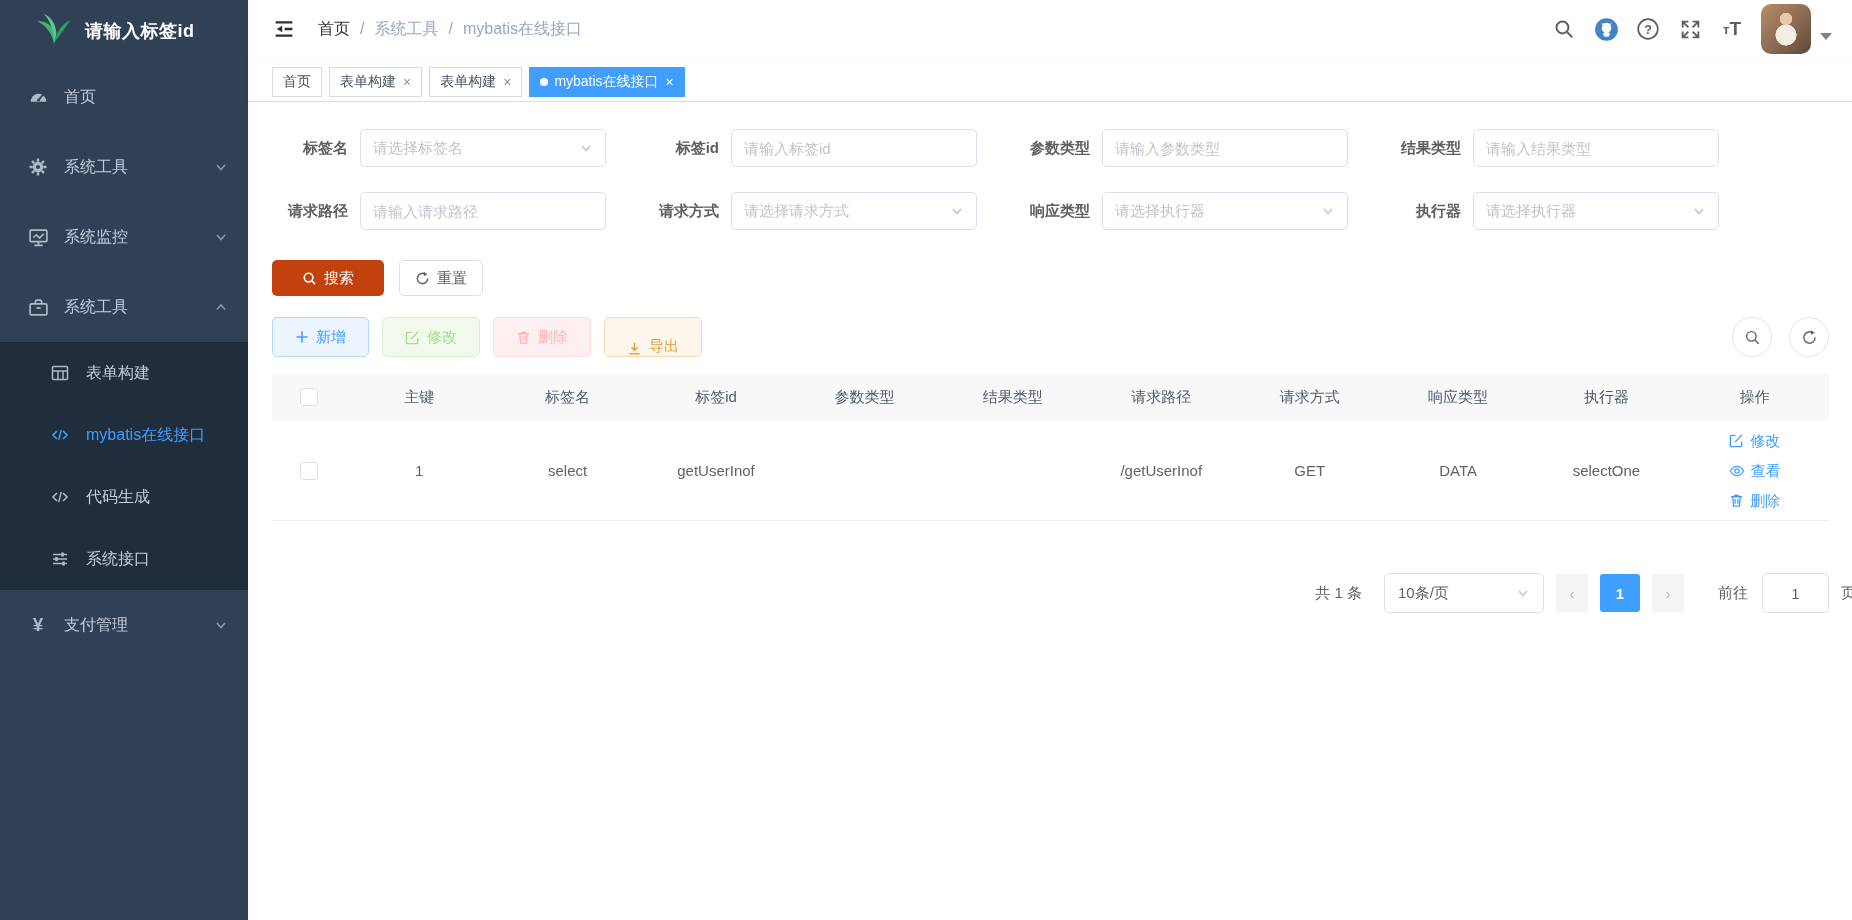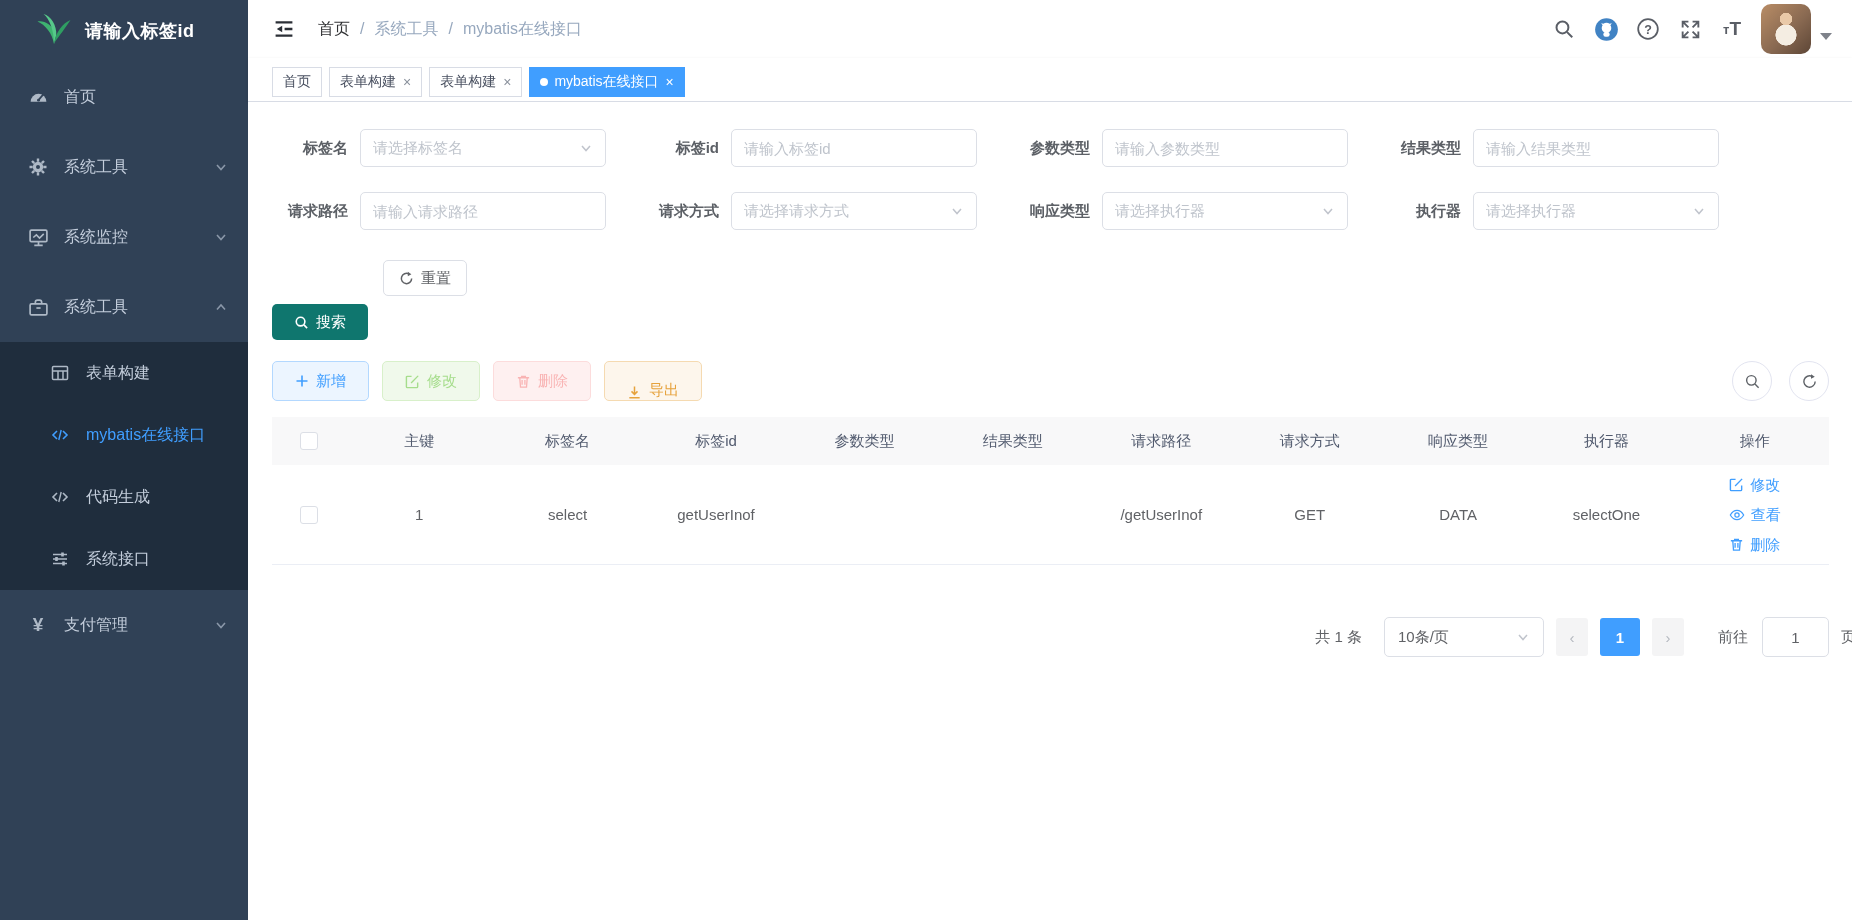--- a/index.html
+++ b/index.html
@@ -63,21 +63,21 @@
     font-family:inherit; background:transparent; }
   .field input::placeholder { color:#bfc4cc; }
   .field.select { justify-content:space-between; cursor:pointer; }
   .ph { color:#bfc4cc; font-size:15px; }
   .sel-chev { color:#c0c4cc; display:flex; }
 
   .btn-row { display:flex; margin:30px 0 21px; }
   .btn { height:36px; border-radius:5px; display:inline-flex; align-items:center; justify-content:center;
     font-size:15px; cursor:pointer; border:1px solid transparent; }
   .btn svg { margin-right:7px; }
-  .btn-search { background:#0f766e; color:#fff; width:96px;margin-top:44px; }
+  .btn-search { background:#c2410c; color:#fff; width:112px; }
   .btn-reset { background:#fff; border-color:#dcdfe6; color:#606266; width:84px; margin-left:15px; }
 
   
   .toolbar { display:flex; align-items:center; margin-bottom:16px; }
   .tb-btn { height:40px; padding:0 22px; border-radius:5px; font-size:15px; display:inline-flex;
     align-items:center; margin-right:13px; cursor:pointer; }
   .tb-btn svg { margin-right:7px; }
   .tb-add { color:#409eff; background:#ecf5ff; border:1px solid #b3d8ff; }
   .tb-edit { color:#a6dd8c; background:#f0f9eb; border:1px solid #d8f0ca; cursor:not-allowed; }
   .tb-del { color:#f9b4b4; background:#fef0f0; border:1px solid #fcdcdc; cursor:not-allowed; }

